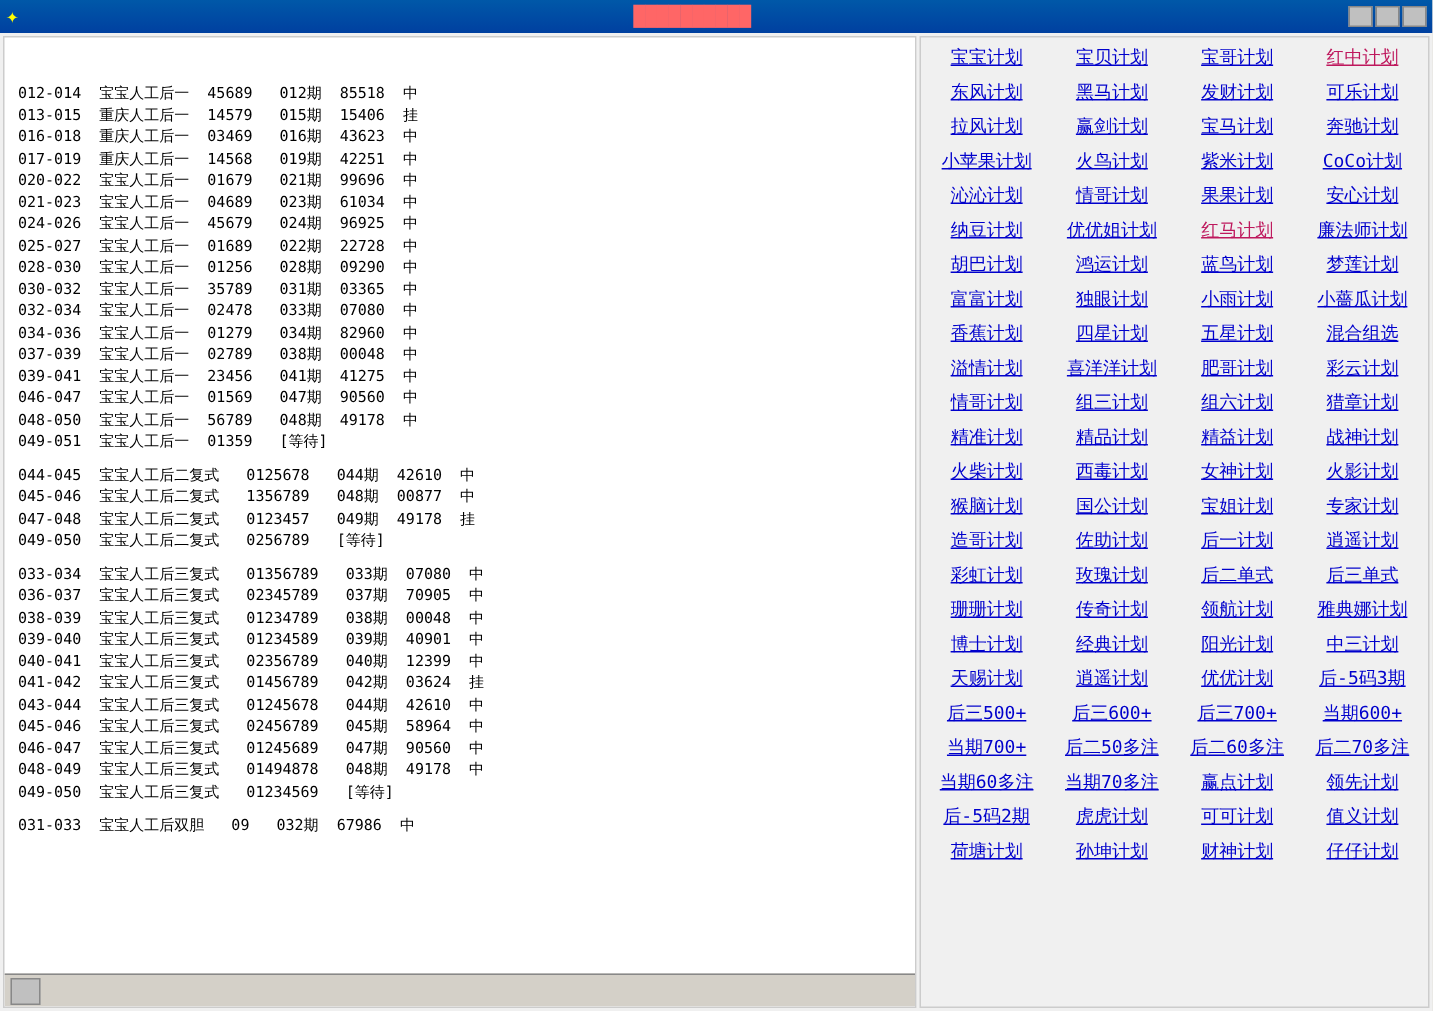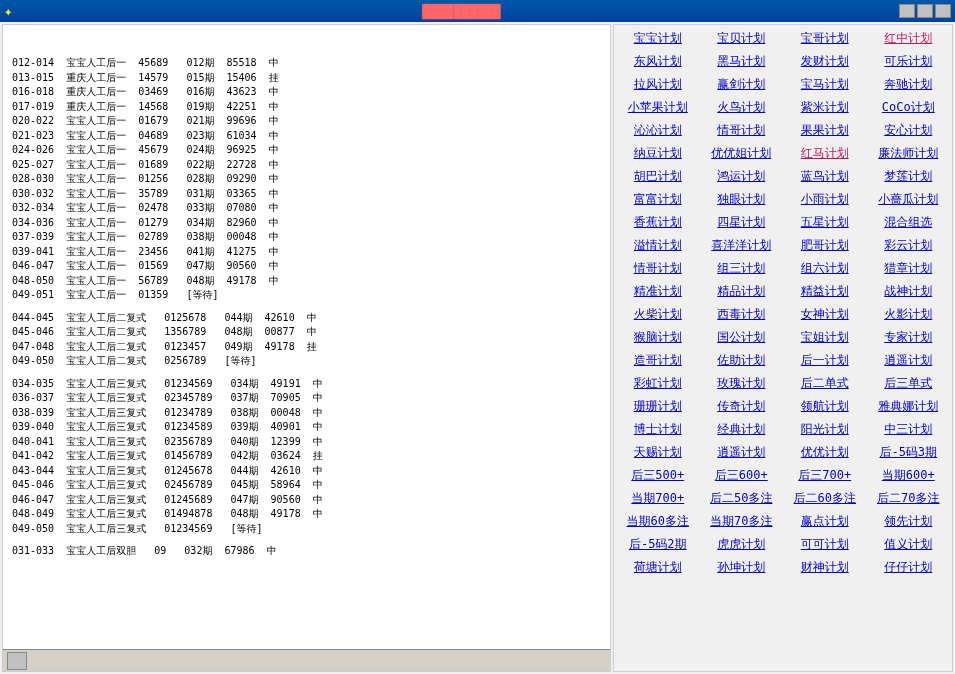--- a/index.html
+++ b/index.html
@@ -198,21 +198,21 @@
 </span><span class="row">034-036  宝宝人工后一  01279   034期  82960  中
 </span><span class="row">037-039  宝宝人工后一  02789   038期  00048  中
 </span><span class="row">039-041  宝宝人工后一  23456   041期  41275  中
 </span><span class="row">046-047  宝宝人工后一  01569   047期  90560  中
 </span><span class="row">048-050  宝宝人工后一  56789   048期  49178  中
 </span><span class="row">049-051  宝宝人工后一  01359   [等待]
 </span></div><div class="section"><span class="row">044-045  宝宝人工后二复式   0125678   044期  42610  中
 </span><span class="row">045-046  宝宝人工后二复式   1356789   048期  00877  中
 </span><span class="row">047-048  宝宝人工后二复式   0123457   049期  49178  挂
 </span><span class="row">049-050  宝宝人工后二复式   0256789   [等待]
-</span></div><div class="section"><span class="row">034-035  宝宝人工后三复式   01234569   034期  49191  中
+</span></div><div class="section"><span class="row">033-034  宝宝人工后三复式   01356789   033期  07080  中
 </span><span class="row">036-037  宝宝人工后三复式   02345789   037期  70905  中
 </span><span class="row">038-039  宝宝人工后三复式   01234789   038期  00048  中
 </span><span class="row">039-040  宝宝人工后三复式   01234589   039期  40901  中
 </span><span class="row">040-041  宝宝人工后三复式   02356789   040期  12399  中
 </span><span class="row">041-042  宝宝人工后三复式   01456789   042期  03624  挂
 </span><span class="row">043-044  宝宝人工后三复式   01245678   044期  42610  中
 </span><span class="row">045-046  宝宝人工后三复式   02456789   045期  58964  中
 </span><span class="row">046-047  宝宝人工后三复式   01245689   047期  90560  中
 </span><span class="row">048-049  宝宝人工后三复式   01494878   048期  49178  中
 </span><span class="row">049-050  宝宝人工后三复式   01234569   [等待]

